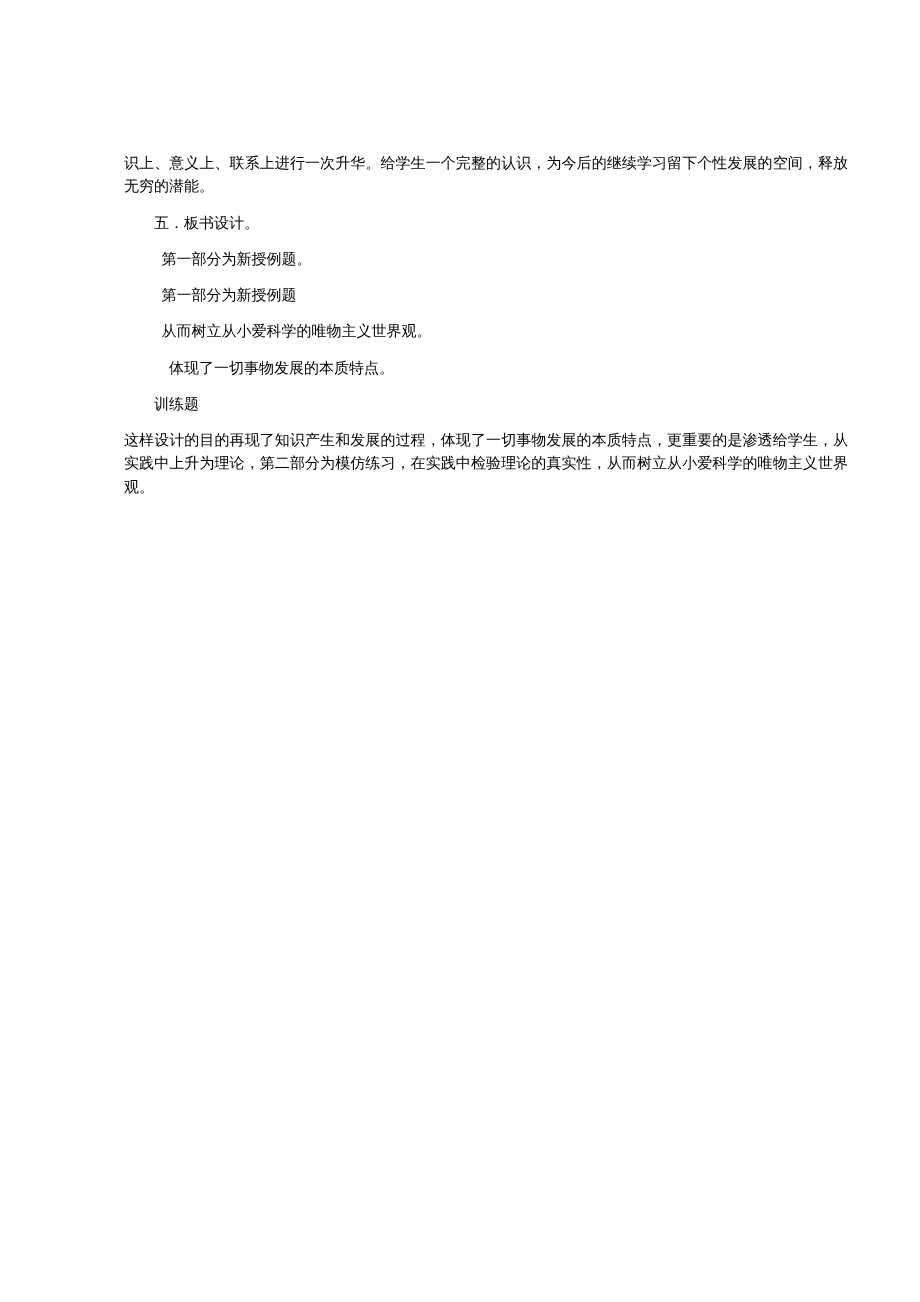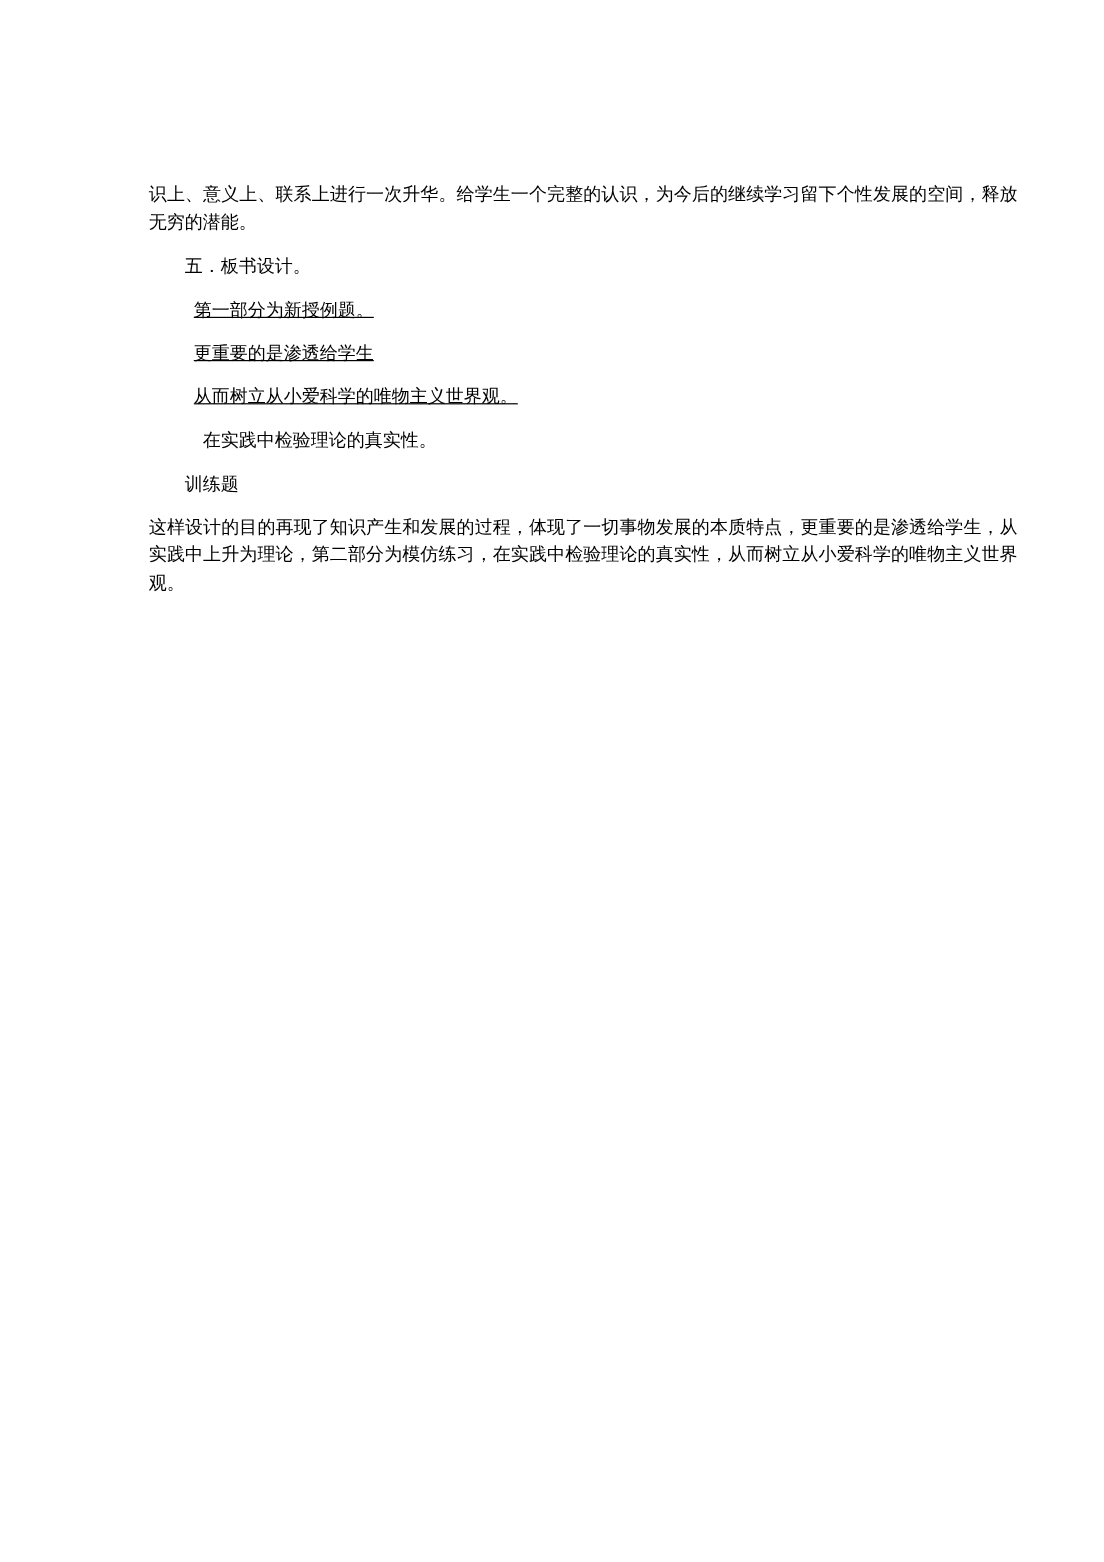--- a/index.html
+++ b/index.html
@@ -19,32 +19,31 @@
     }
     .para {
       text-align: justify;
       text-justify: inter-ideograph;
     }
     .indent-1 {
       text-indent: 2em;
     }
     .indent-2 {
       text-indent: 2.5em;
-      text-decoration: underline;
     }
     .indent-3 {
       text-indent: 3em;
     }
     .bold {
       font-weight: normal;
     }
   </style>
 </head>
 <body>
 
 <p class="para">识上、意义上、联系上进行一次升华。给学生一个完整的认识，为今后的继续学习留下个性发展的空间，释放无穷的潜能。</p>
 <p class="para indent-1">五．板书设计。</p>
 <p class="para indent-2">第一部分为新授例题。</p>
-<p class="para indent-2">更重要的是渗透给学生</p>
+<p class="para indent-2">第一部分为新授例题</p>
 <p class="para indent-2">从而树立从小爱科学的唯物主义世界观。</p>
-<p class="para indent-3">在实践中检验理论的真实性。</p>
+<p class="para indent-3">体现了一切事物发展的本质特点。</p>
 <p class="para indent-1 bold">训练题</p>
 <p class="para">这样设计的目的再现了知识产生和发展的过程，体现了一切事物发展的本质特点，更重要的是渗透给学生，从实践中上升为理论，第二部分为模仿练习，在实践中检验理论的真实性，从而树立从小爱科学的唯物主义世界观。</p>
 
 </body></html>

